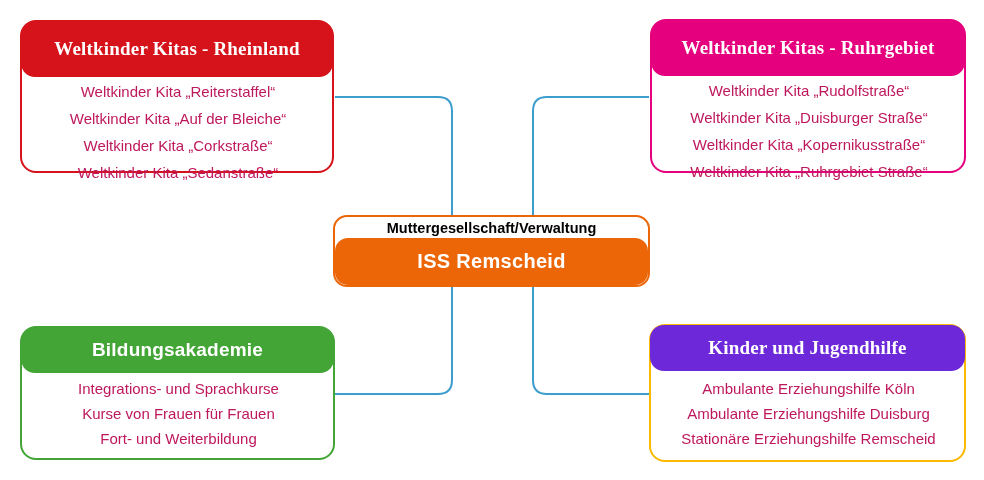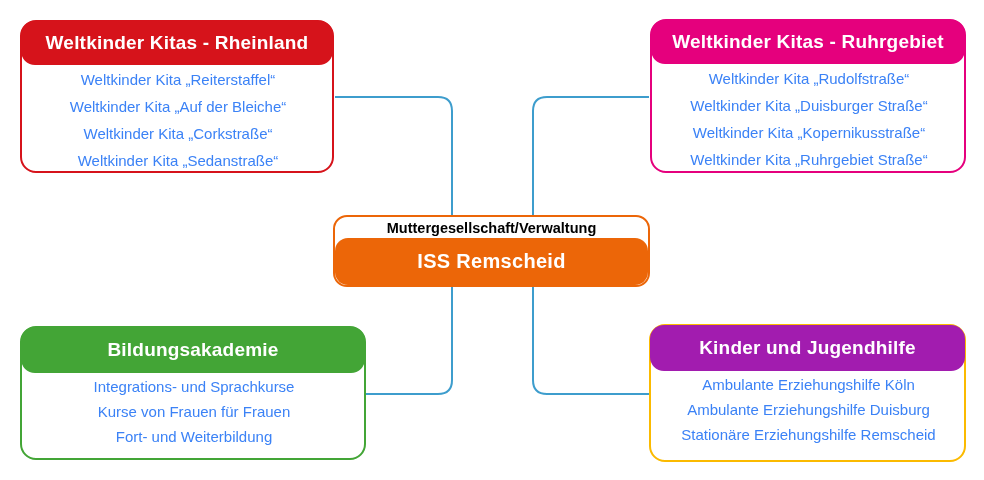--- a/index.html
+++ b/index.html
@@ -29,44 +29,44 @@
     display: flex; align-items: center; justify-content: center;
     color: #ffffff;
     font-weight: bold;
     font-size: 19px;
     letter-spacing: 0.2px;
     flex: 0 0 auto;
   }
   .node-body {
     flex: 1;
     display: flex; flex-direction: column;
-    align-items: center; justify-content: flex-start;
-    color: #3b82f6;
+    align-items: center; justify-content: center;
+    color: #be185d;
     font-size: 15px;
     padding: 2px 6px 6px 8px;
   }
   .node-body .line { line-height: 25px; white-space: nowrap; }
-  .node.tall .node-header { height: 44px; }
+  .node.tall .node-header { height: 56px; font-family: Liberation Serif, serif; }
   .node.short .node-header { height: 46px; }
   .node.tall .node-body .line { line-height: 27px; }
 
   
   .red    { border-color: #d6131b; }
   .red    .node-header { background: #d6131b; }
   .pink   { border-color: #e5007d; }
   .pink   .node-header { background: #e5007d; }
   .green  { border-color: #43a536; }
   .green  .node-header { background: #43a536; }
   .yellow { border-color: #fbba00; }
-  .yellow .node-header { background: #a21caf; }
+  .yellow .node-header { background: #6d28d9; font-family: Liberation Serif, serif; }
 
   
   #node-rheinland  { left: 20px;  top: 20px;  width: 314px; height: 153px; }
   #node-ruhrgebiet { left: 650px; top: 19px;  width: 316px; height: 154px; }
-  #node-bildung    { left: 20px;  top: 326px; width: 346px; height: 134px; }
+  #node-bildung    { left: 20px;  top: 326px; width: 315px; height: 134px; }
   #node-jugend     { left: 649px; top: 324px; width: 317px; height: 138px; }
 
   
   #node-center {
     position: absolute;
     left: 333px; top: 215px; width: 317px; height: 72px;
     background: #ffffff;
     border: 2px solid #ec6608;
     border-radius: 14px;
     box-sizing: border-box;

